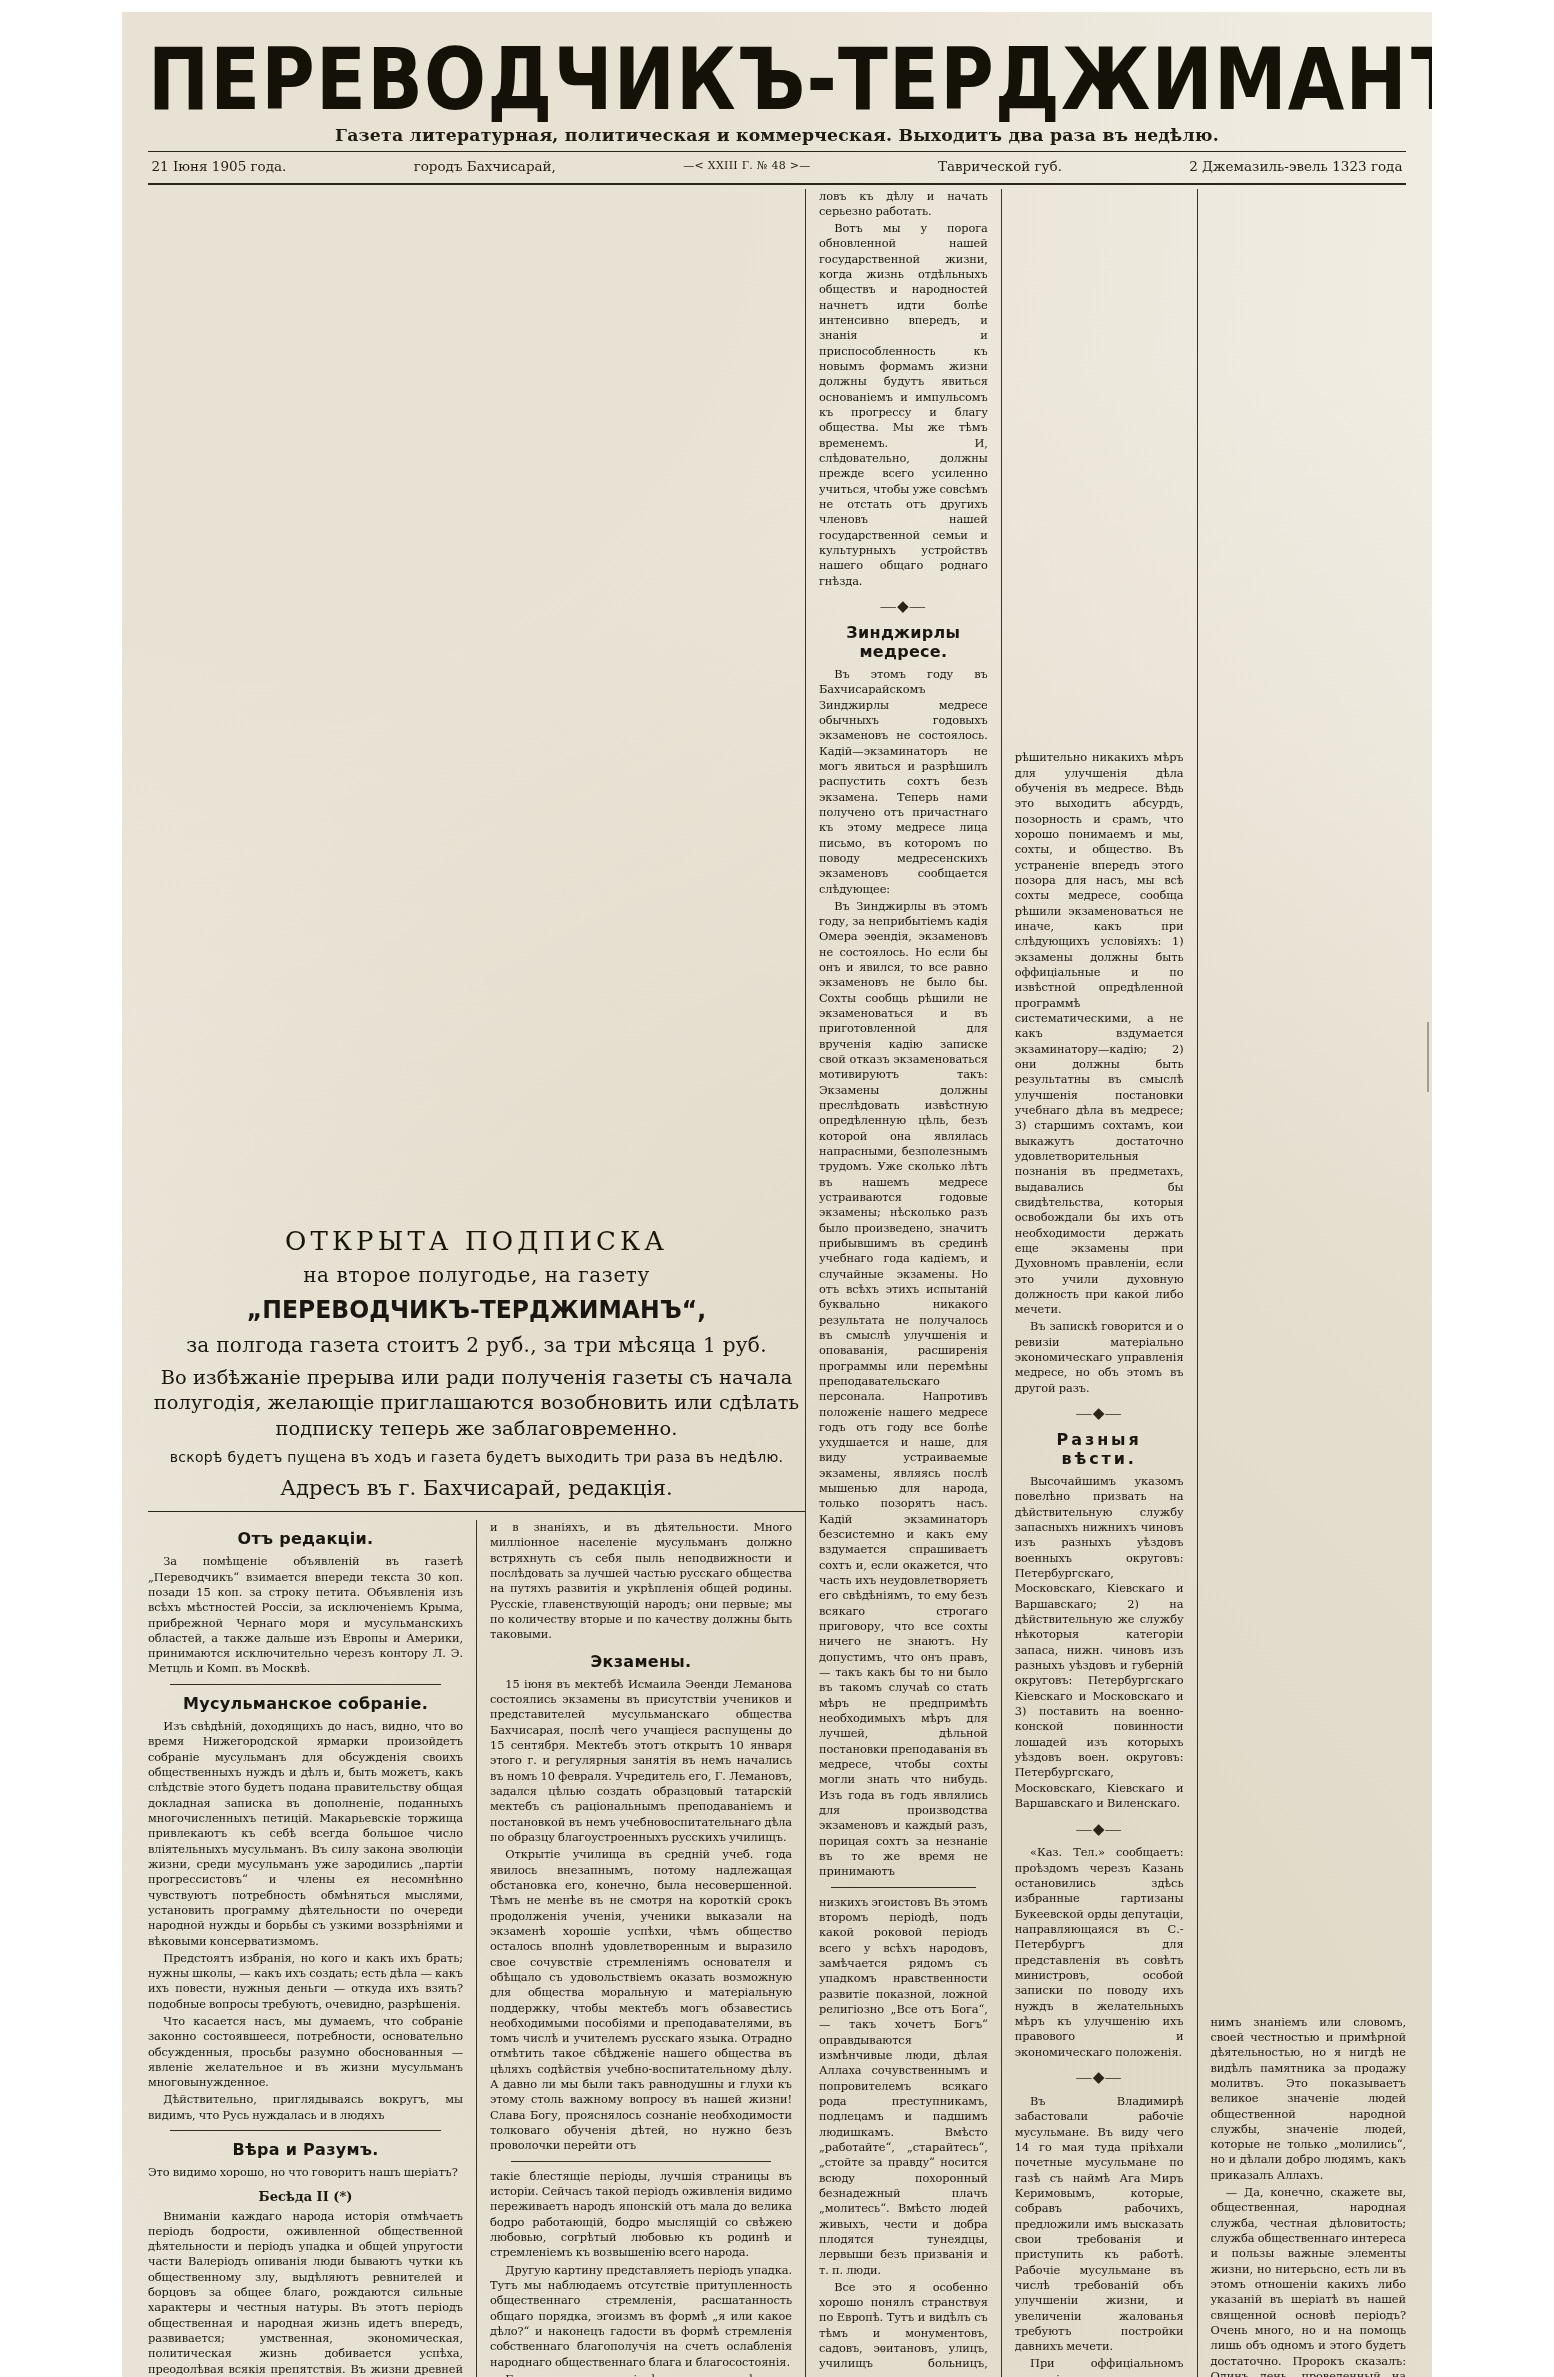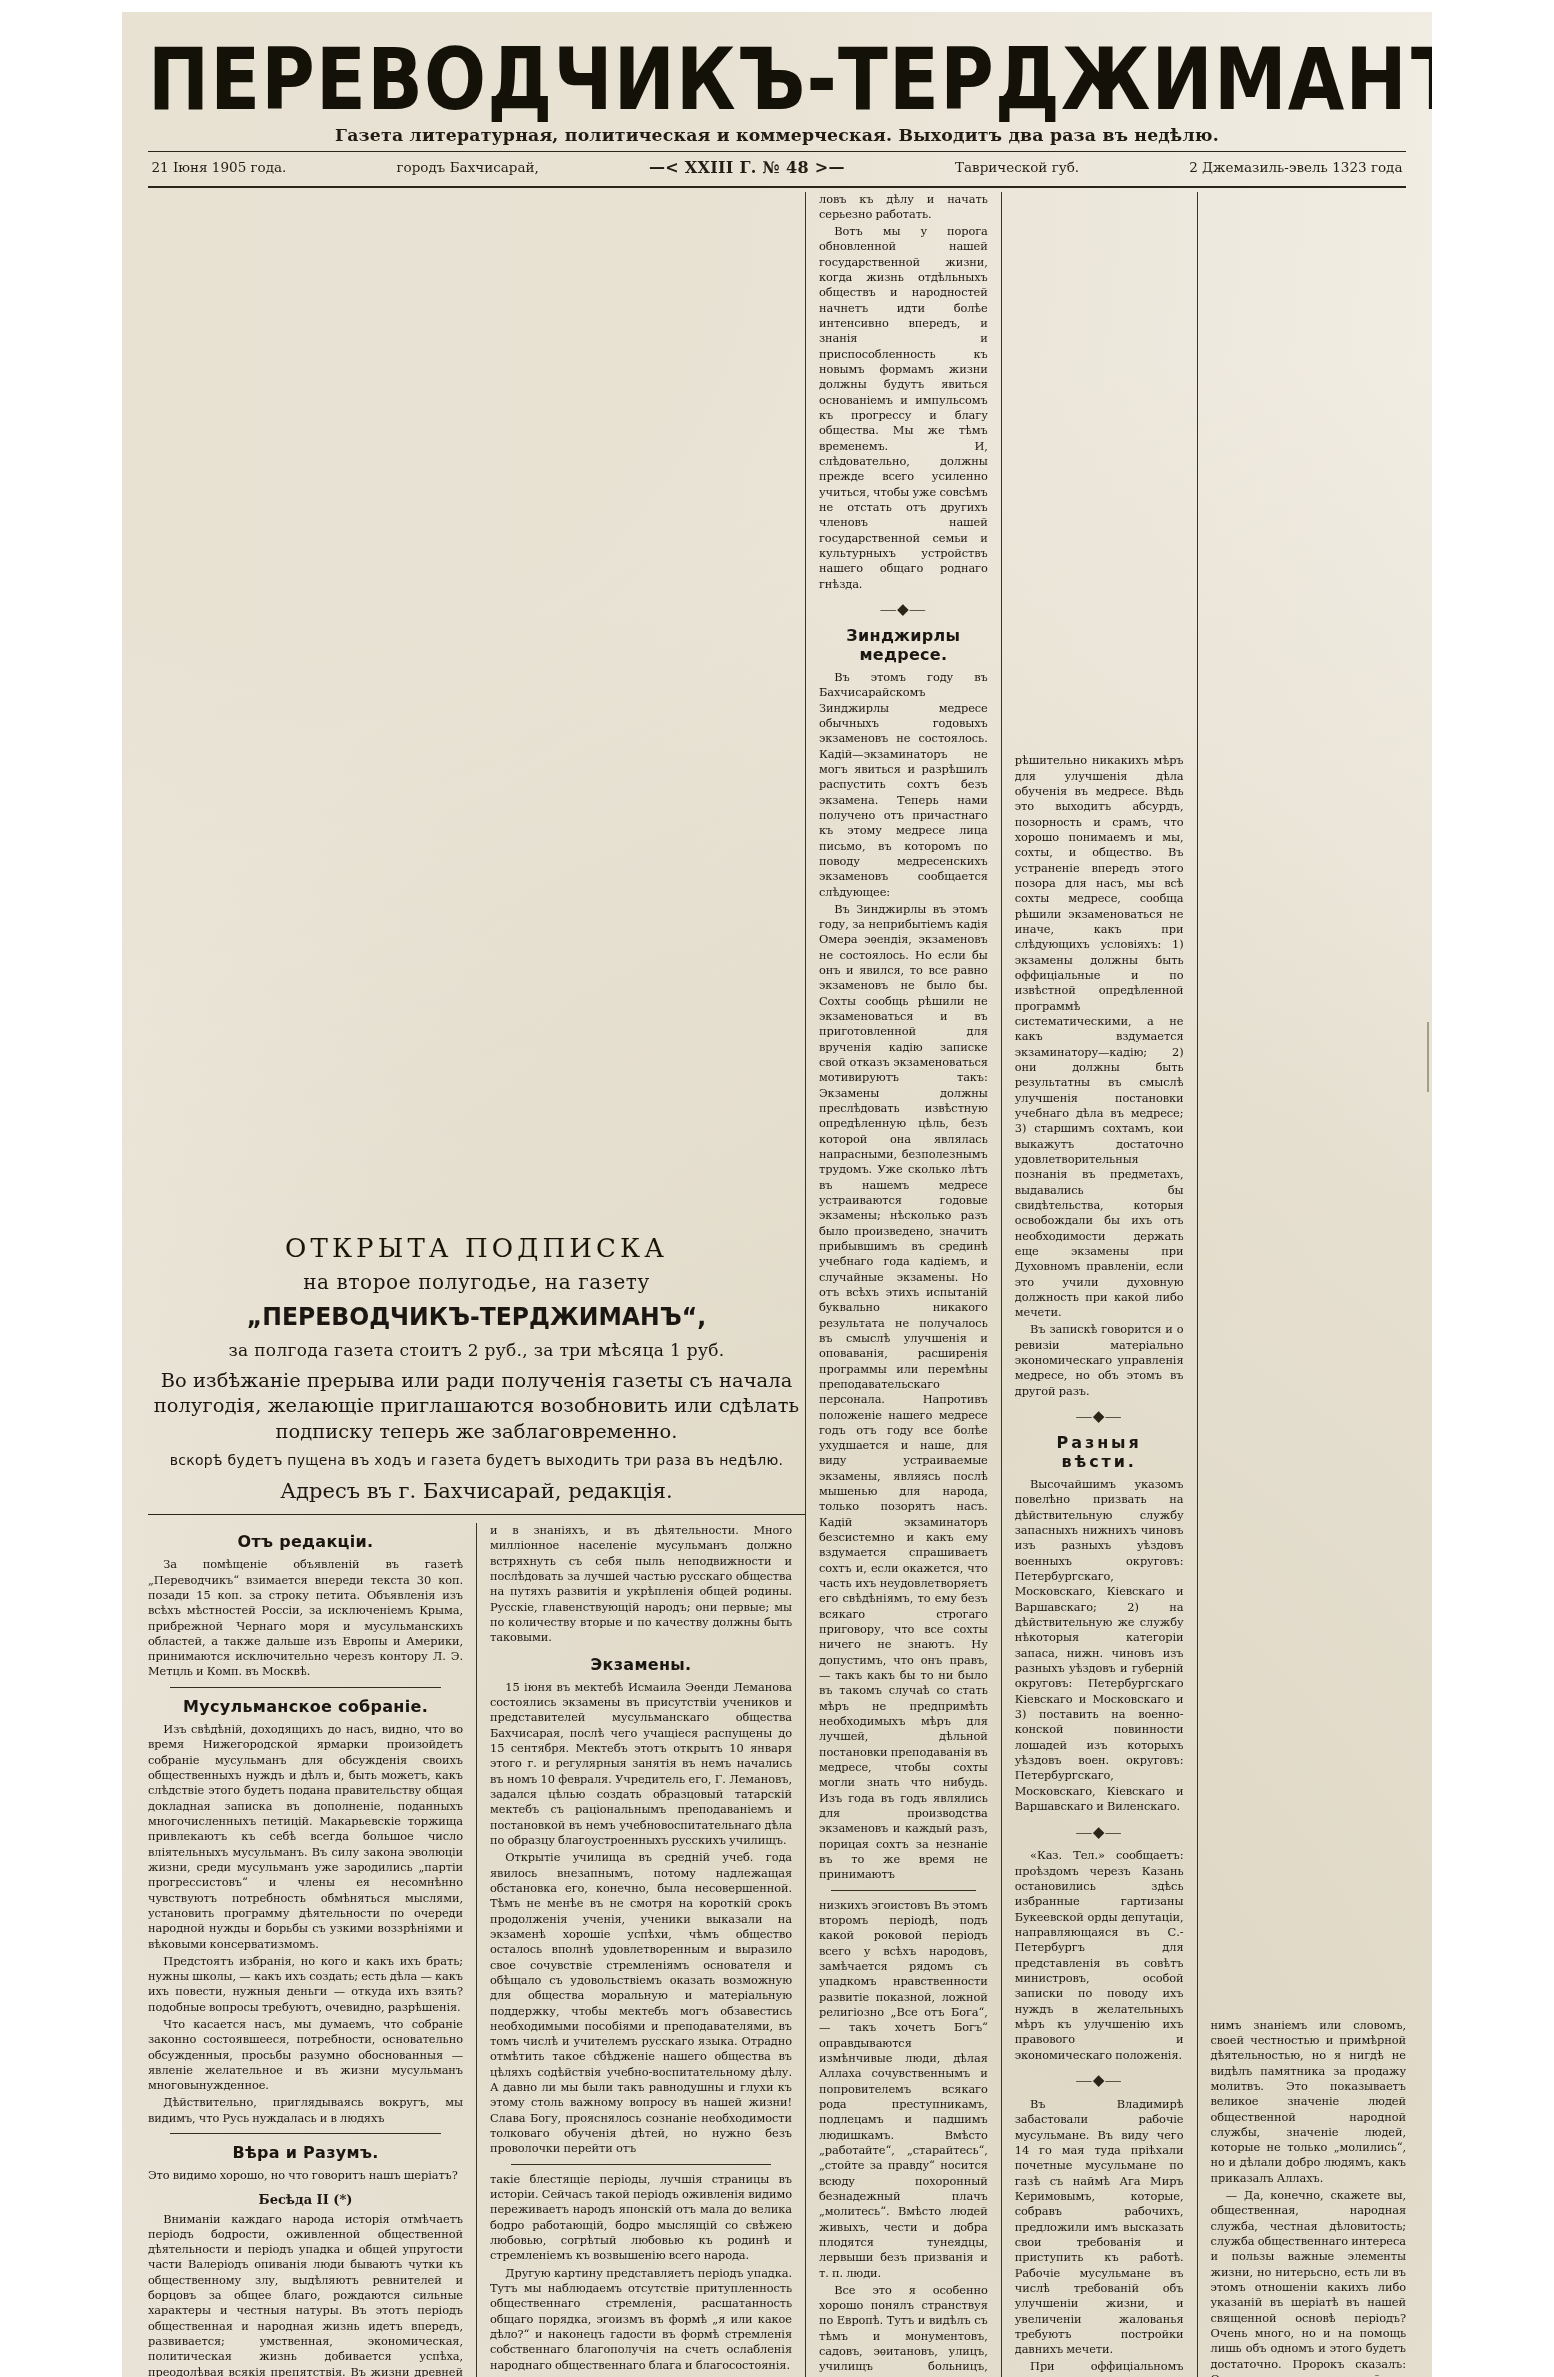--- a/index.html
+++ b/index.html
@@ -65,22 +65,22 @@
     display: flex;
     align-items: center;
     justify-content: space-between;
     font-family: "DejaVu Serif", serif;
     font-size: 13.5px;
     color: #211d15;
     padding: 5.9px 3.5px 5.9px 3.5px;
     white-space: nowrap;
   }
   .masthead-line .ml-center {
-    font-weight: bold;
-    font-size: 16px;
+    font-weight: normal;
+    font-size: 11px;
     letter-spacing: 0.3px;
   }
 
   
   .banner {
     text-align: center;
     padding: 9.4px 0 5.9px 0;
   }
   .banner-l1 {
     font-family: "DejaVu Serif", serif;
@@ -98,21 +98,21 @@
   .banner-l3 {
     font-family: "DejaVu Sans", sans-serif;
     font-weight: bold;
     font-size: 23.5px;
     letter-spacing: 0px;
     margin-top: 8.2px;
     transform: scaleY(1.06);
   }
   .banner-l4 {
     font-family: "DejaVu Serif", serif;
-    font-size: 17px;
+    font-size: 20px;
     margin-top: 9.4px;
     letter-spacing: 0.3px;
   }
   .banner-body {
     font-family: "DejaVu Serif", serif;
     font-size: 19.4px;
     line-height: 1.30;
     margin-top: 8.2px;
     letter-spacing: 0.1px;
   }

